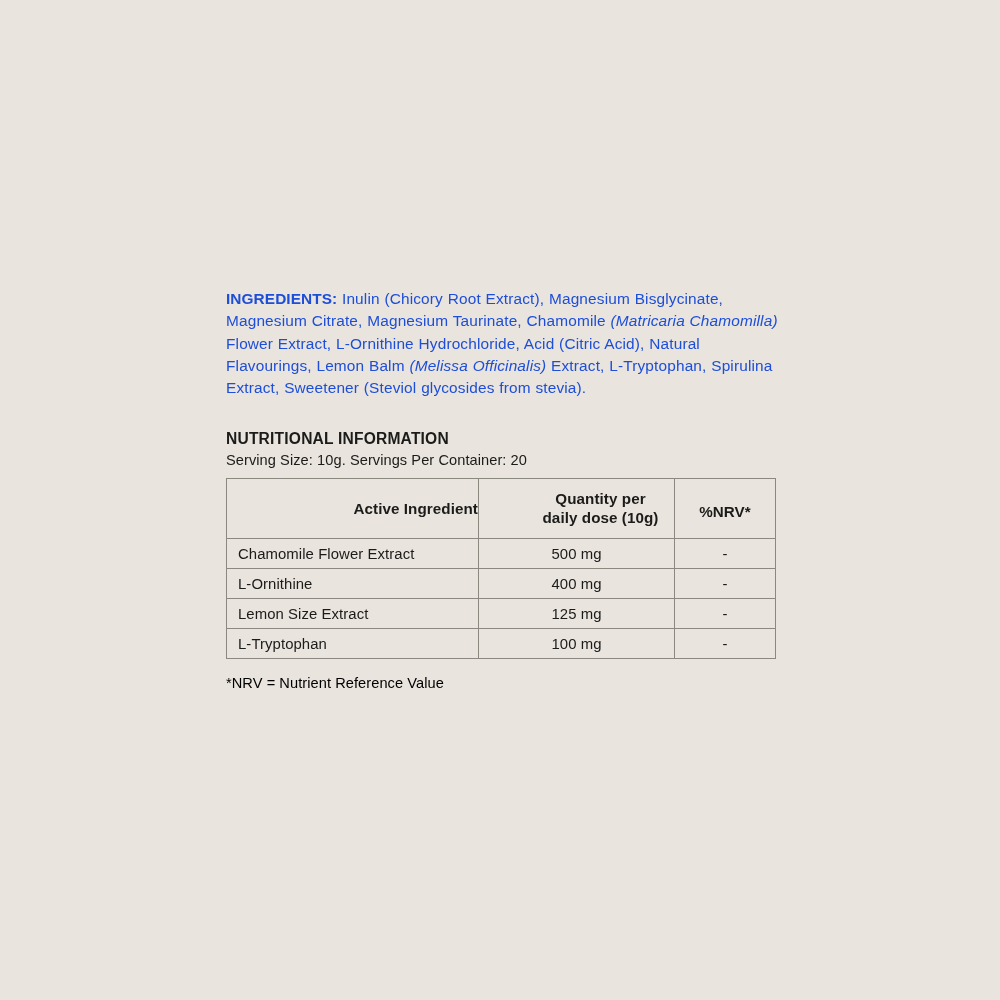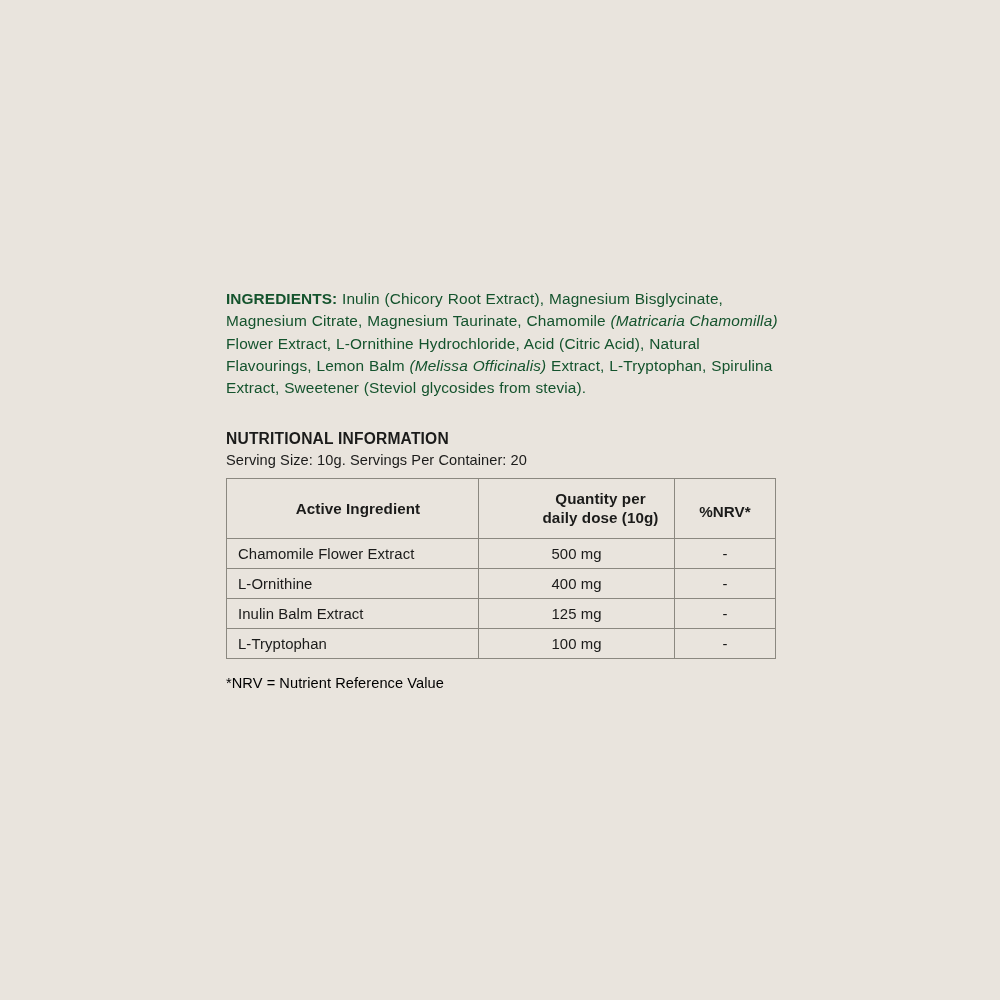--- a/index.html
+++ b/index.html
@@ -22,21 +22,21 @@
     left: 226px;
     top: 288px;
     width: 552px;
   }
 
   
   .ingredients {
     font-size: 15.4px;
     line-height: 22.3px;
     letter-spacing: 0.01em;
-    color: #14532d;
+    color: #1d4ed8;
     margin: 0 0 30px 0;
     text-align: left;
     word-spacing: 0.02em;
   }
   .ingredients .lead {
     font-weight: 700;
     letter-spacing: 0.005em;
   }
   .ingredients .sci {
     font-style: italic;
@@ -80,21 +80,21 @@
 
   .nutri-table thead th {
     height: 52px;
     font-size: 15.2px;
     font-weight: 700;
     letter-spacing: 0.005em;
     line-height: 18.5px;
     vertical-align: middle;
   }
   th.h-name {
-    text-align: center;
+    text-align: right;
     padding-left: 11px;
   }
   th.h-qty {
     text-align: center;
     padding-left: 48px;
   }
   th.h-nrv {
     text-align: center;
     vertical-align: top;
     padding-top: 7px;
@@ -157,21 +157,21 @@
         <td class="d-name">Chamomile Flower Extract</td>
         <td class="d-qty">500 mg</td>
         <td class="d-nrv">-</td>
       </tr>
       <tr>
         <td class="d-name">L-Ornithine</td>
         <td class="d-qty">400 mg</td>
         <td class="d-nrv">-</td>
       </tr>
       <tr>
-        <td class="d-name">Inulin Balm Extract</td>
+        <td class="d-name">Lemon Size Extract</td>
         <td class="d-qty">125 mg</td>
         <td class="d-nrv">-</td>
       </tr>
       <tr>
         <td class="d-name">L-Tryptophan</td>
         <td class="d-qty">100 mg</td>
         <td class="d-nrv">-</td>
       </tr>
     </tbody>
   </table>

